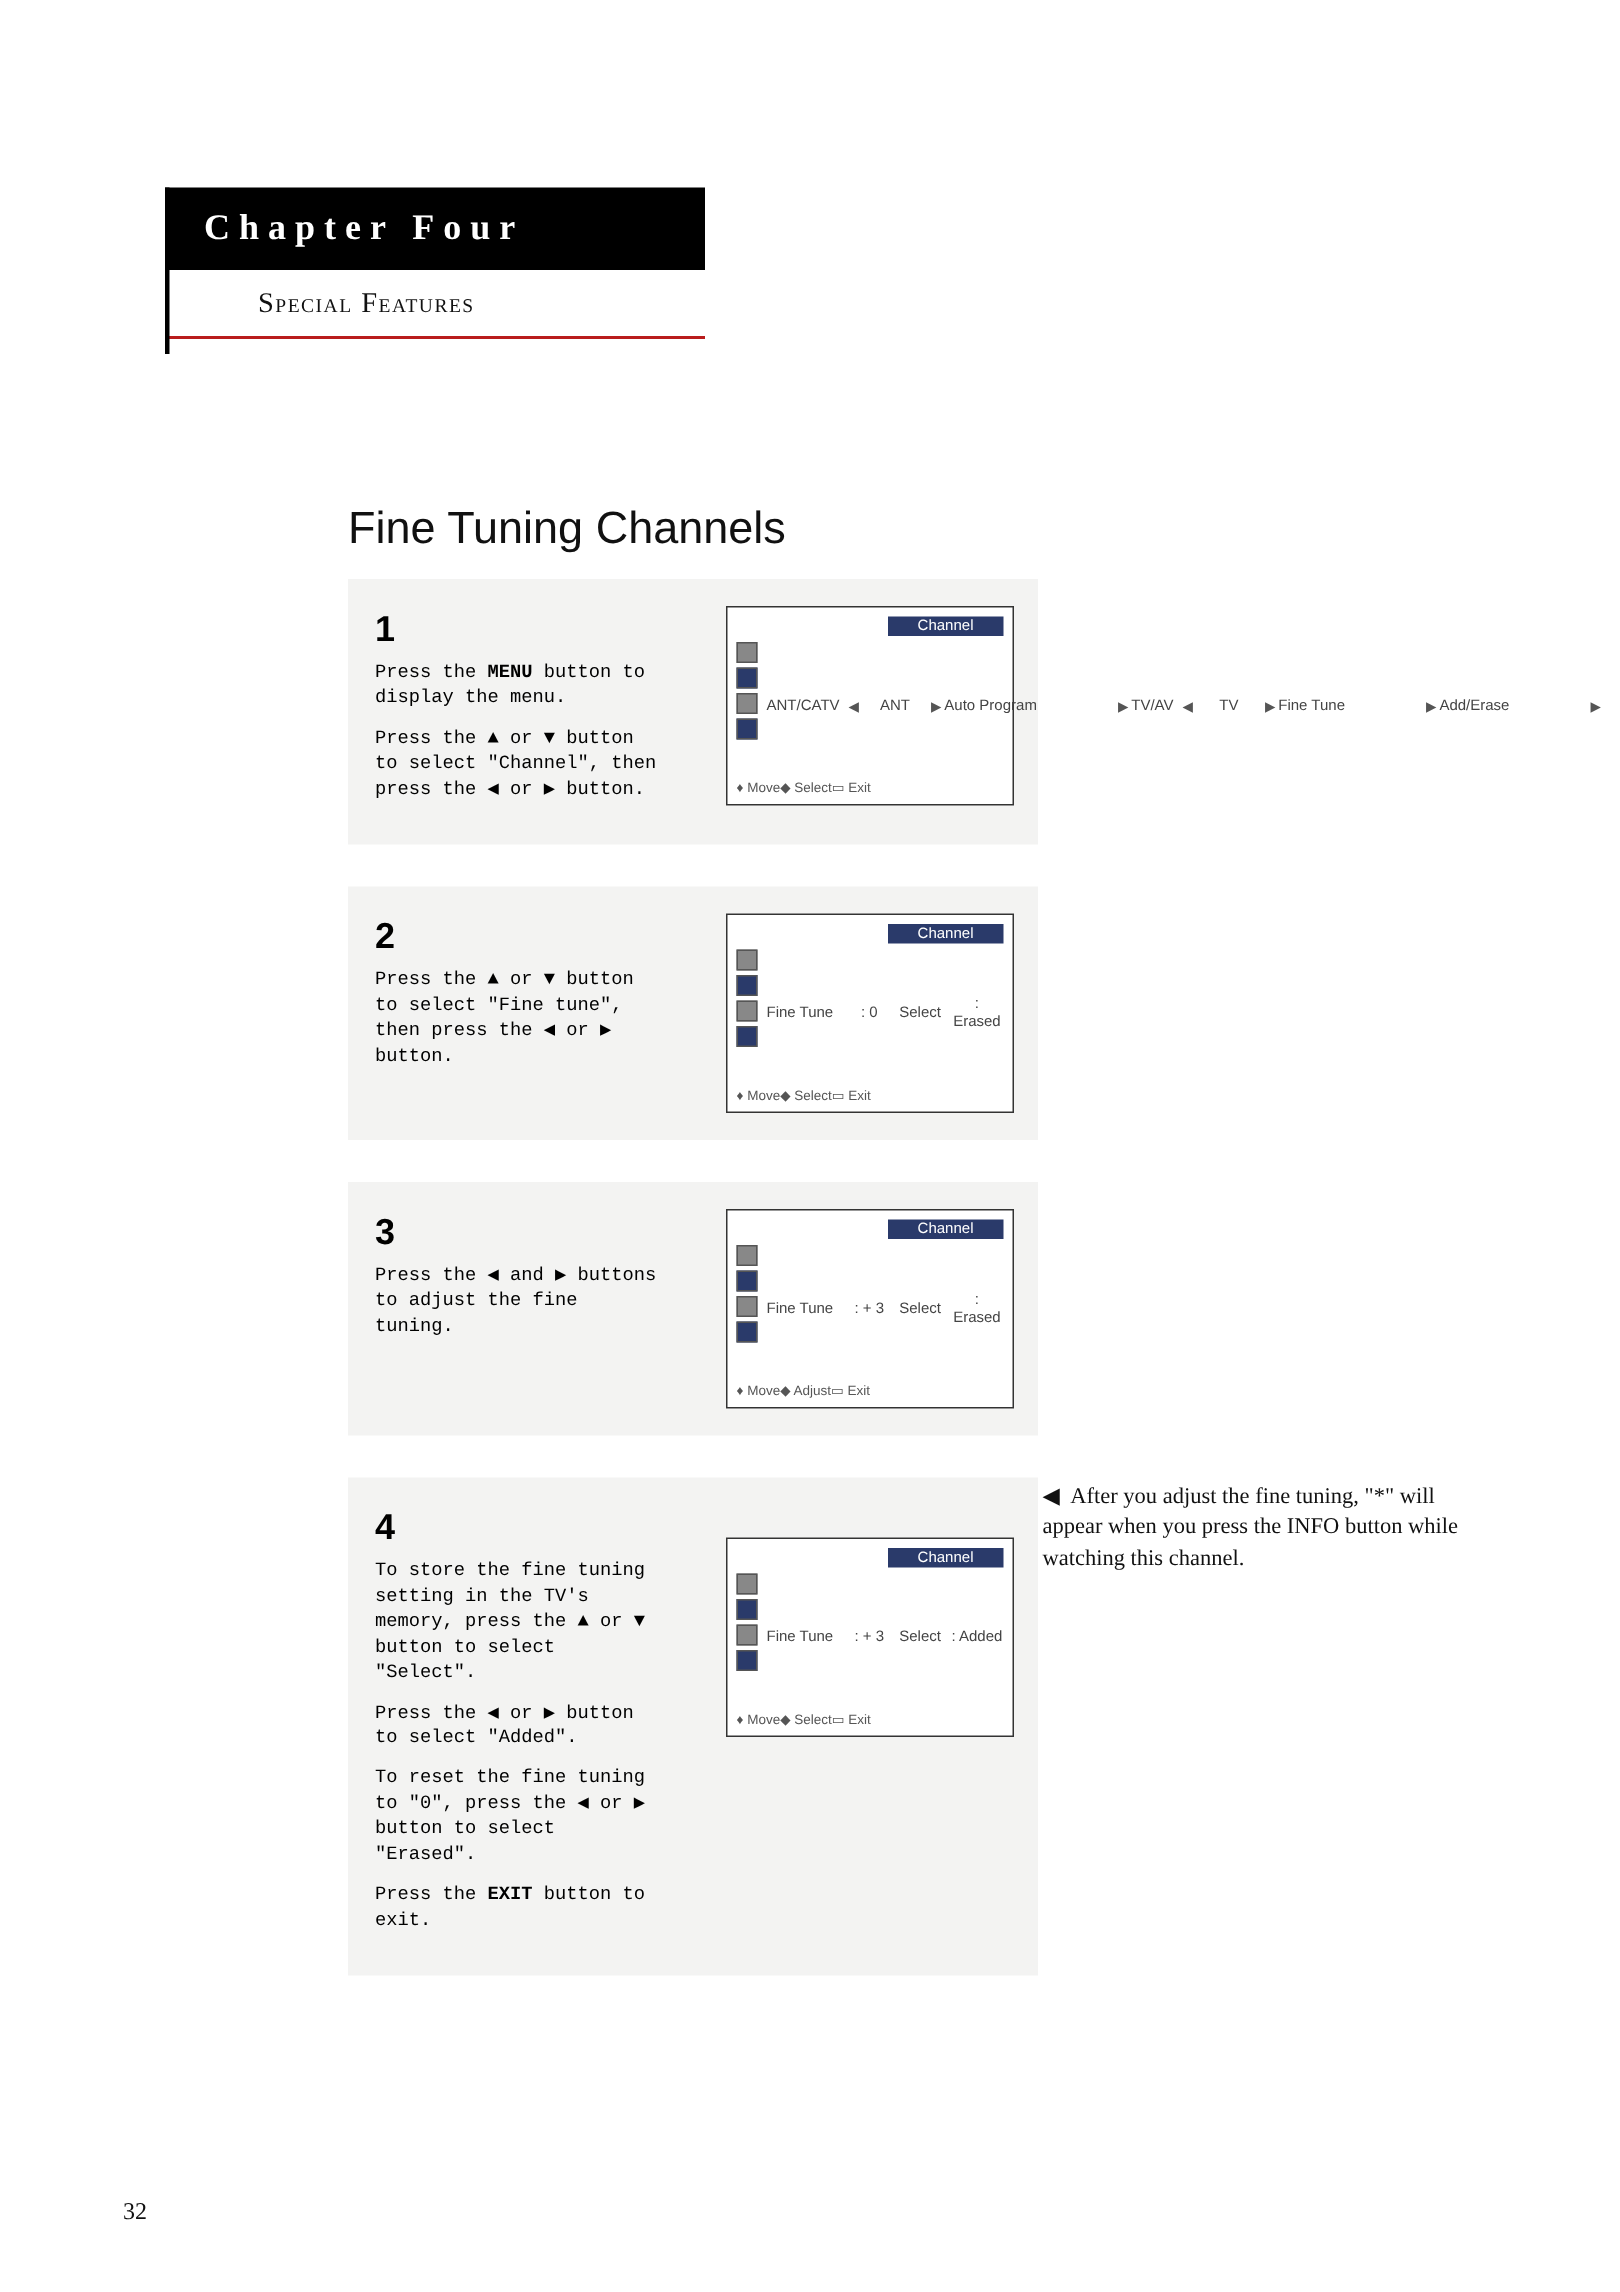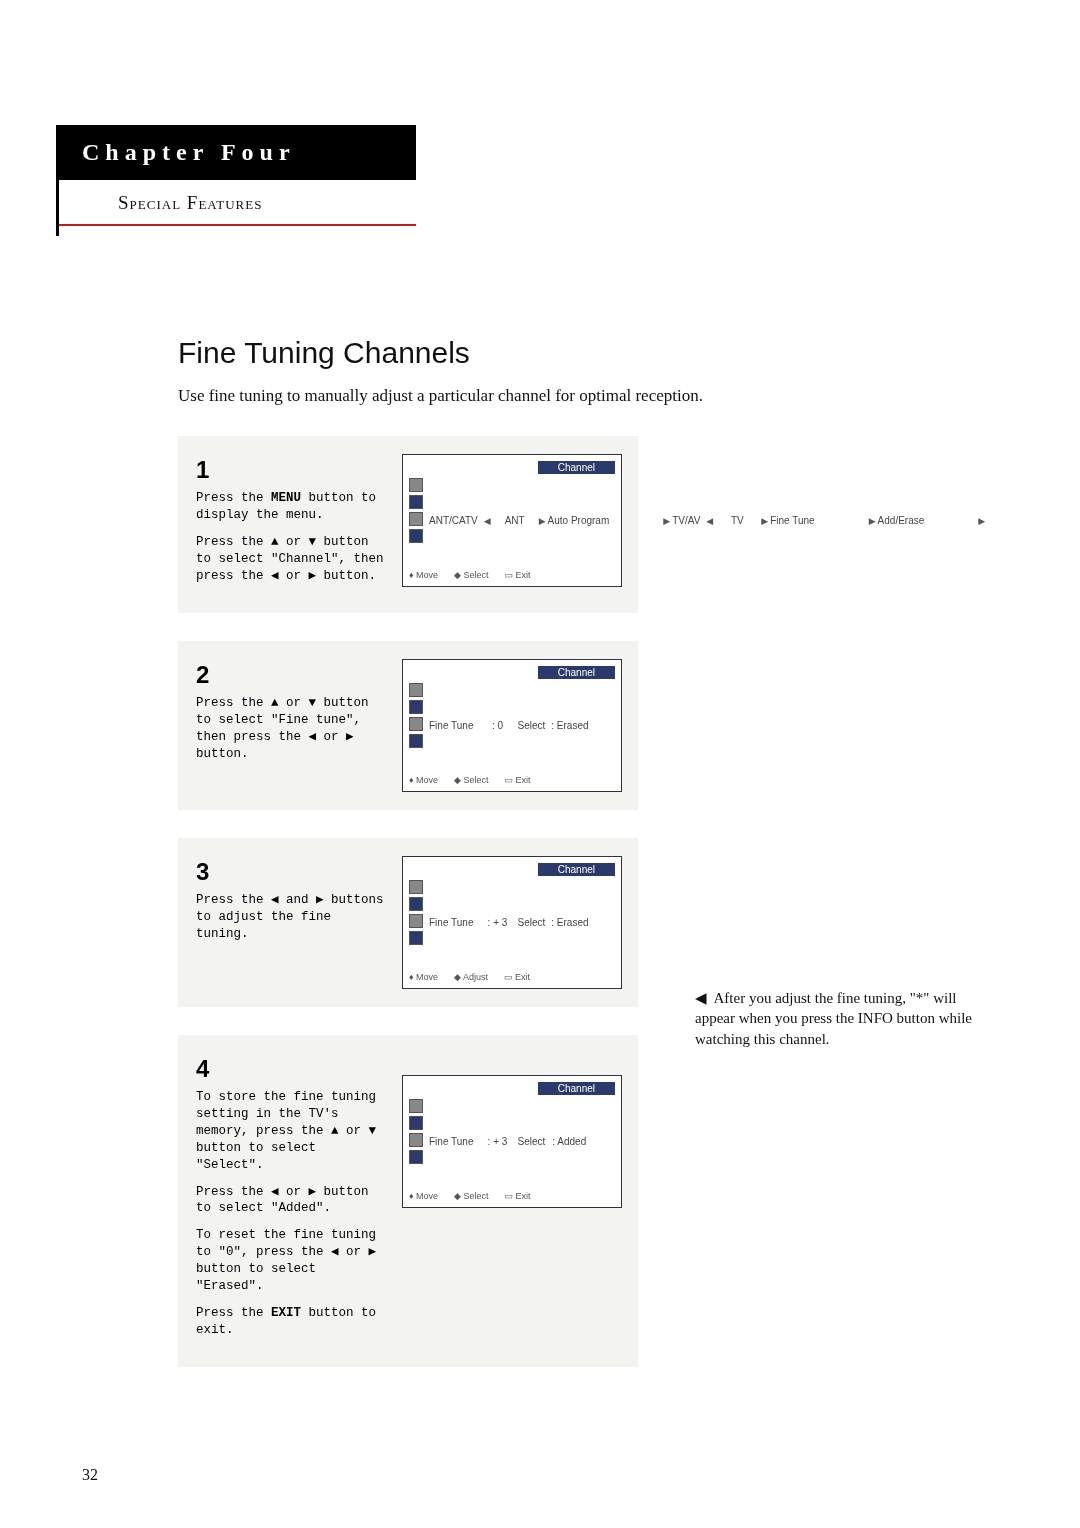--- a/index.html
+++ b/index.html
@@ -7,21 +7,21 @@
     padding: 0;
     background: #fff;
     font-family: Georgia, "Times New Roman", serif;
     color: #111;
   }
   .page {
     width: 1080px;
     height: 1528px;
     position: relative;
     box-sizing: border-box;
-    padding: 125px 100px 60px 56px;
+    padding: 125px 100px 60px 110px;
     font-size: 16px;
   }
   .chapter-wrap {
     position: relative;
     width: 360px;
     margin-bottom: 110px;
   }
   .chapter-box {
     background: #000;
     color: #fff;
@@ -82,21 +82,21 @@
   .step-num {
     font-family: Arial, Helvetica, sans-serif;
     font-size: 24px;
     font-weight: 900;
     display: block;
     margin-bottom: 4px;
   }
   .step-text p { margin: 0 0 10px 0; font-family: Liberation Mono, monospace; }
   .step-text .b { font-weight: bold; }
   .osd {
-    width: 220px;
+    width: 192px;
     margin-left: auto;
     background: #fff;
     border: 1px solid #333;
     padding: 6px 6px 6px 6px;
     font-family: Arial, Helvetica, sans-serif;
     font-size: 10px;
     color: #444;
     box-sizing: border-box;
   }
   .osd-header {
@@ -138,21 +138,20 @@
     display: flex;
     align-items: center;
     gap: 6px;
     line-height: 1.2;
   }
   .osd-line .label { flex: 1; white-space: nowrap; }
   .osd-line .val { text-align: center; min-width: 36px; }
   .osd-line .tri { font-size: 9px; color: #555; }
   .osd-footer {
     display: flex;
-    gap: 16px;
     margin-top: 6px;
     font-size: 9px;
     color: #555;
     align-items: flex-end;
   }
   .osd-footer .fico { font-size: 9px; }
   .side-note {
     position: absolute;
     left: 695px;
     top: 988px;
@@ -179,21 +178,20 @@
 <div class="page">
 
   <div class="chapter-wrap">
     <div class="chapter-vline"></div>
     <div class="chapter-box">Chapter Four</div>
     <div class="subtitle-row">Special Features</div>
   </div>
 
   <div class="main">
     <div class="section-title">Fine Tuning Channels</div>
-    <div class="intro-line">Use fine tuning to manually adjust a particular channel for optimal reception.</div>
 
     <div class="step-row">
       <div class="step-text">
         <span class="step-num">1</span>
         <p>
           <span>Press the </span><span class="b">MENU</span><span> button to display the menu.</span>
         </p>
         <p>Press the ▲ or ▼ button to select "Channel", then press the ◀ or ▶ button.</p>
       </div>
       <div class="osd">

